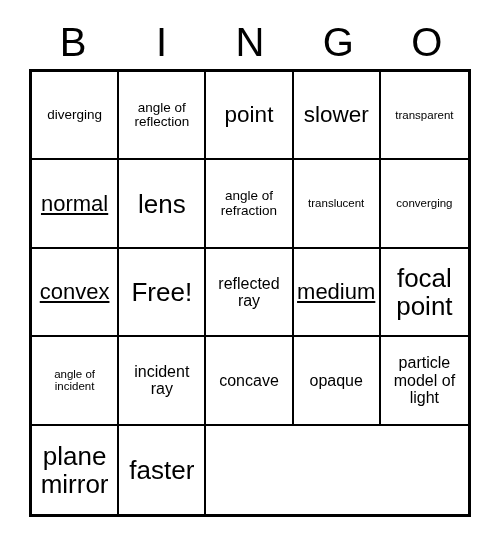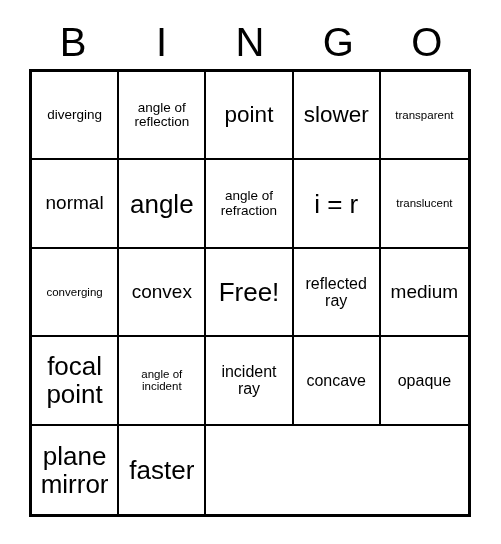--- a/index.html
+++ b/index.html
@@ -77,21 +77,21 @@
     width: 100%;
     line-height: 1.08;
     color: #000000;
     word-wrap: break-word;
   }
 
   
   .fs-xs   { font-size: 11.5px; text-align: center; }
   .fs-sm   { font-size: 13.5px; }
   .fs-md   { font-size: 16px; }
-  .fs-lg   { font-size: 19px; }
+  .fs-lg   { font-size: 22px; text-decoration: underline; }
   .fs-xl   { font-size: 22.5px; }
   .fs-xxl  { font-size: 26px; }
 </style>
 </head>
 <body>
 
 <div class="card">
 
   <div class="header">
     <div class="header-letter">B</div>
@@ -114,27 +114,24 @@
       <div class="cell">
         <span class="cell-text fs-xl">slower</span>
       </div>
       <div class="cell">
         <span class="cell-text fs-xs">transparent</span>
       </div>
       <div class="cell">
         <span class="cell-text fs-lg">normal</span>
       </div>
       <div class="cell">
-        <span class="cell-text fs-xxl">angle</span>
+        <span class="cell-text fs-xxl">lens</span>
       </div>
       <div class="cell">
         <span class="cell-text fs-sm">angle of refraction</span>
-      </div>
-      <div class="cell">
-        <span class="cell-text fs-xxl">i = r</span>
       </div>
       <div class="cell">
         <span class="cell-text fs-xs">translucent</span>
       </div>
       <div class="cell">
         <span class="cell-text fs-xs">converging</span>
       </div>
       <div class="cell">
         <span class="cell-text fs-lg">convex</span>
       </div>
@@ -156,20 +153,23 @@
       <div class="cell">
         <span class="cell-text fs-md">incident ray</span>
       </div>
       <div class="cell">
         <span class="cell-text fs-md">concave</span>
       </div>
       <div class="cell">
         <span class="cell-text fs-md">opaque</span>
       </div>
       <div class="cell">
+        <span class="cell-text fs-md">particle model of light</span>
+      </div>
+      <div class="cell">
         <span class="cell-text fs-xxl">plane mirror</span>
       </div>
       <div class="cell">
         <span class="cell-text fs-xxl">faster</span>
       </div>
     </div>
 
 </div>
 
 </body></html>

